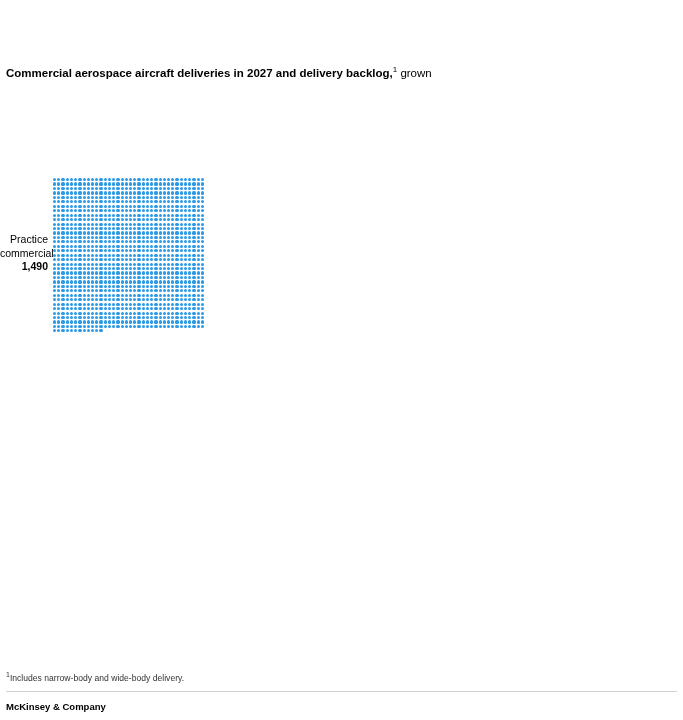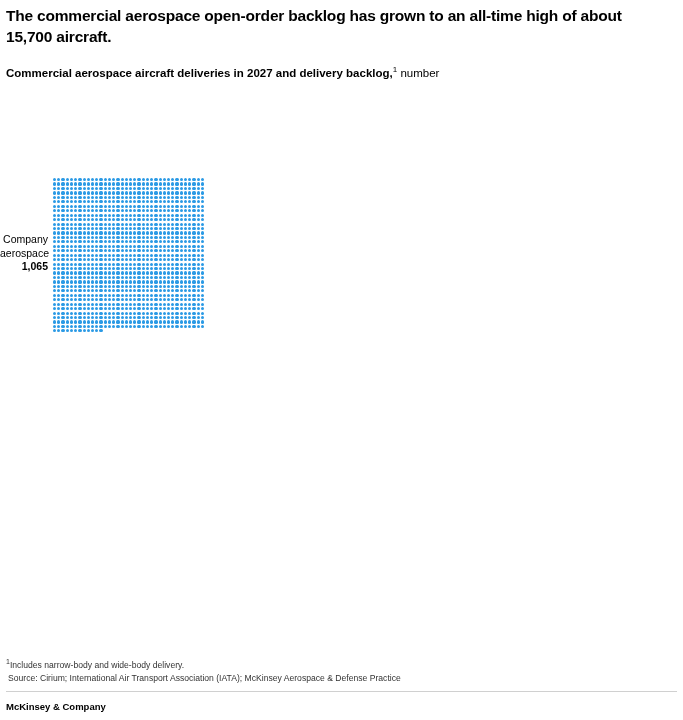--- a/index.html
+++ b/index.html
@@ -116,31 +116,30 @@
     font-size: 9.5px;
     font-weight: bold;
     color: #000;
   }
 </style>
 </head>
 <body>
 
 <div class="page">
 
-  <div class="title">The commercial aerospace open-order backlog has grown to an all-time high of about 15,700 aircraft.</div>
 
   <div class="subtitle">
-    <span class="bold">Commercial aerospace aircraft deliveries in 2027 and delivery backlog,</span><sup>1</sup><span> number</span>
+    <span class="bold">Commercial aerospace aircraft deliveries in 2027 and delivery backlog,</span><sup>1</sup><span> grown</span>
   </div>
 
   <div class="chart-area">
     <div class="row-label">
-      <span>Company</span><br>
-      <span>aerospace</span>
-      <span class="value">1,065</span>
+      <span>Practice</span><br>
+      <span>commercial</span>
+      <span class="value">1,490</span>
     </div>
     <div class="dot-grid" id="dot-grid">
         <span class="dot" style="left: 0px; top: 0px; background: rgb(43, 154, 229);"></span>
         <span class="dot" style="left: 4.22222px; top: 0px; background: rgb(43, 154, 229);"></span>
         <span class="dot" style="left: 8.44444px; top: 0px; background: rgb(43, 154, 229);"></span>
         <span class="dot" style="left: 12.6667px; top: 0px; background: rgb(43, 154, 229);"></span>
         <span class="dot" style="left: 16.8889px; top: 0px; background: rgb(43, 154, 229);"></span>
         <span class="dot" style="left: 21.1111px; top: 0px; background: rgb(43, 154, 229);"></span>
         <span class="dot" style="left: 25.3333px; top: 0px; background: rgb(43, 154, 229);"></span>
         <span class="dot" style="left: 29.5556px; top: 0px; background: rgb(43, 154, 229);"></span>
@@ -1370,20 +1369,19 @@
         <span class="dot" style="left: 29.5556px; top: 151.3px; background: rgb(43, 154, 229);"></span>
         <span class="dot" style="left: 33.7778px; top: 151.3px; background: rgb(43, 154, 229);"></span>
         <span class="dot" style="left: 38px; top: 151.3px; background: rgb(43, 154, 229);"></span>
         <span class="dot" style="left: 42.2222px; top: 151.3px; background: rgb(43, 154, 229);"></span>
         <span class="dot" style="left: 46.4444px; top: 151.3px; background: rgb(43, 154, 229);"></span>
       </div>
   </div>
 
   <div class="footnotes">
     <div><sup>1</sup><span>Includes narrow-body and wide-body delivery.</span></div>
-    <div class="footnote-source">Source: Cirium; International Air Transport Association (IATA); McKinsey Aerospace &amp; Defense Practice</div>
   </div>
 
   <div class="divider"></div>
 
   <div class="brand">McKinsey &amp; Company</div>
 
 </div>
 
 </body></html>

